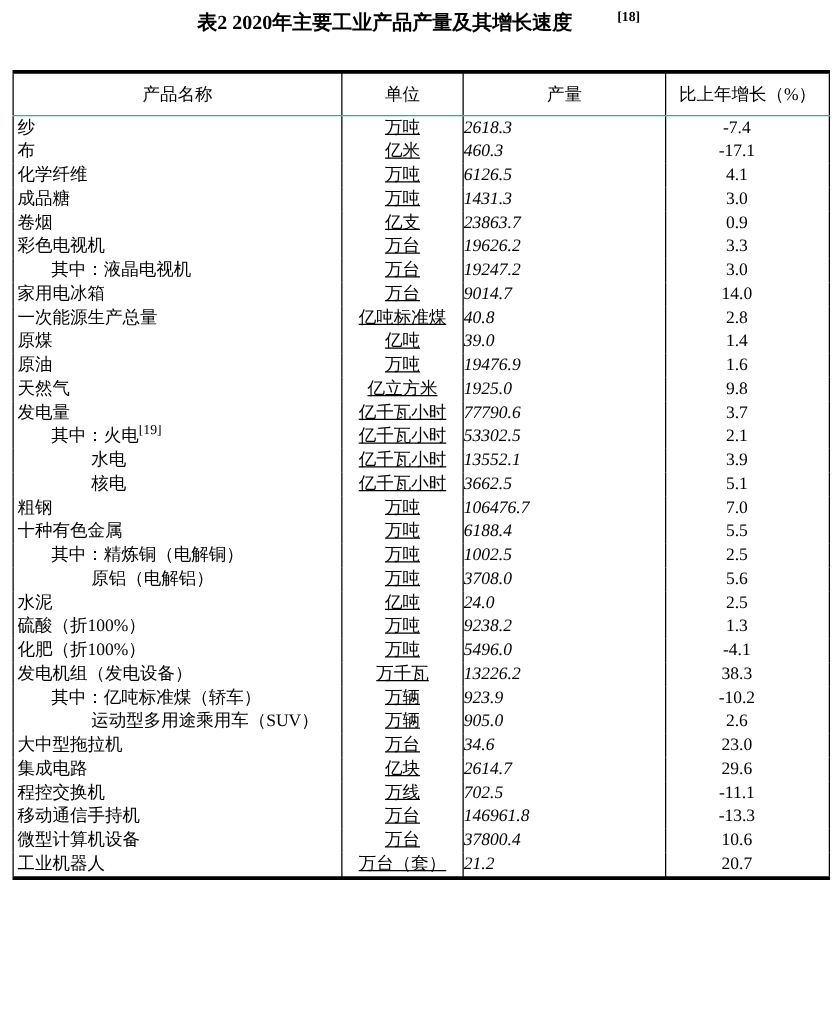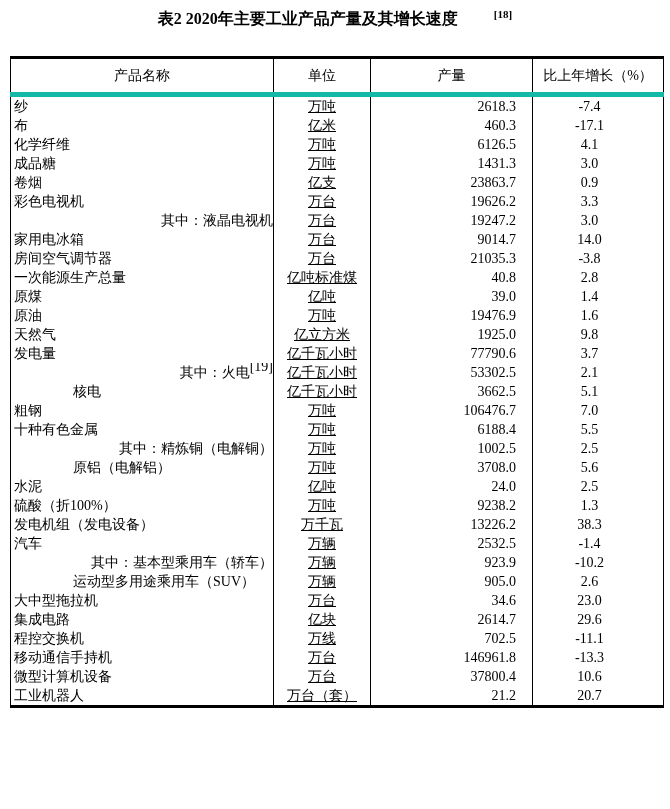--- a/index.html
+++ b/index.html
@@ -50,35 +50,35 @@
     white-space: nowrap;
   }
   .stats-table th:not(:first-child),
   .stats-table td:not(:first-child) {
     border-left: 1px solid #000;
   }
   .stats-table thead th {
     height: 33px;
     text-align: center;
     vertical-align: middle;
-    border-bottom: 5px solid #14b8a6;
+    border-bottom: 1px solid #14b8a6;
   }
   .stats-table tbody td {
     height: 19px;
     line-height: 19px;
     vertical-align: middle;
   }
   td.cell-name   { text-align: left;  padding-left: 3px; }
-  td.cell-name.indent-1 { padding-left: 30px; text-align: right; }
+  td.cell-name.indent-1 { padding-left: 30px; }
   td.cell-name.indent-2 { padding-left: 62px; }
   td.cell-unit   { text-align: center; text-decoration: underline; }
-  td.cell-output { text-align: right; padding-right: 16px; }
+  td.cell-output { text-align: left; padding-right: 16px; font-style: italic; }
   td.cell-growth { text-align: center; padding-right: 17px; }
   td.cell-name sup {
-    font-size: 14px;
+    font-size: 11px;
     line-height: 0;
   }
 </style>
 </head>
 <body>
 
 <div class="page">
 
   <h1 class="page-title"><span class="title-prefix">表2</span><span>2020年主要工业产品产量及其增长速度</span><sup>[18]</sup></h1>
 
@@ -140,26 +140,20 @@
           <td class="cell-output">19247.2</td>
           <td class="cell-growth">3.0</td>
         </tr>
         <tr>
           <td class="cell-name">家用电冰箱</td>
           <td class="cell-unit">万台</td>
           <td class="cell-output">9014.7</td>
           <td class="cell-growth">14.0</td>
         </tr>
         <tr>
-          <td class="cell-name">房间空气调节器</td>
-          <td class="cell-unit">万台</td>
-          <td class="cell-output">21035.3</td>
-          <td class="cell-growth">-3.8</td>
-        </tr>
-        <tr>
           <td class="cell-name">一次能源生产总量</td>
           <td class="cell-unit">亿吨标准煤</td>
           <td class="cell-output">40.8</td>
           <td class="cell-growth">2.8</td>
         </tr>
         <tr>
           <td class="cell-name">原煤</td>
           <td class="cell-unit">亿吨</td>
           <td class="cell-output">39.0</td>
           <td class="cell-growth">1.4</td>
@@ -182,20 +176,26 @@
           <td class="cell-output">77790.6</td>
           <td class="cell-growth">3.7</td>
         </tr>
         <tr>
           <td class="cell-name indent-1">其中：火电<sup>[19]</sup></td>
           <td class="cell-unit">亿千瓦小时</td>
           <td class="cell-output">53302.5</td>
           <td class="cell-growth">2.1</td>
         </tr>
         <tr>
+          <td class="cell-name indent-2">水电</td>
+          <td class="cell-unit">亿千瓦小时</td>
+          <td class="cell-output">13552.1</td>
+          <td class="cell-growth">3.9</td>
+        </tr>
+        <tr>
           <td class="cell-name indent-2">核电</td>
           <td class="cell-unit">亿千瓦小时</td>
           <td class="cell-output">3662.5</td>
           <td class="cell-growth">5.1</td>
         </tr>
         <tr>
           <td class="cell-name">粗钢</td>
           <td class="cell-unit">万吨</td>
           <td class="cell-output">106476.7</td>
           <td class="cell-growth">7.0</td>
@@ -224,33 +224,33 @@
           <td class="cell-output">24.0</td>
           <td class="cell-growth">2.5</td>
         </tr>
         <tr>
           <td class="cell-name">硫酸（折100%）</td>
           <td class="cell-unit">万吨</td>
           <td class="cell-output">9238.2</td>
           <td class="cell-growth">1.3</td>
         </tr>
         <tr>
+          <td class="cell-name">化肥（折100%）</td>
+          <td class="cell-unit">万吨</td>
+          <td class="cell-output">5496.0</td>
+          <td class="cell-growth">-4.1</td>
+        </tr>
+        <tr>
           <td class="cell-name">发电机组（发电设备）</td>
           <td class="cell-unit">万千瓦</td>
           <td class="cell-output">13226.2</td>
           <td class="cell-growth">38.3</td>
         </tr>
         <tr>
-          <td class="cell-name">汽车</td>
-          <td class="cell-unit">万辆</td>
-          <td class="cell-output">2532.5</td>
-          <td class="cell-growth">-1.4</td>
-        </tr>
-        <tr>
-          <td class="cell-name indent-1">其中：基本型乘用车（轿车）</td>
+          <td class="cell-name indent-1">其中：亿吨标准煤（轿车）</td>
           <td class="cell-unit">万辆</td>
           <td class="cell-output">923.9</td>
           <td class="cell-growth">-10.2</td>
         </tr>
         <tr>
           <td class="cell-name indent-2">运动型多用途乘用车（SUV）</td>
           <td class="cell-unit">万辆</td>
           <td class="cell-output">905.0</td>
           <td class="cell-growth">2.6</td>
         </tr>

